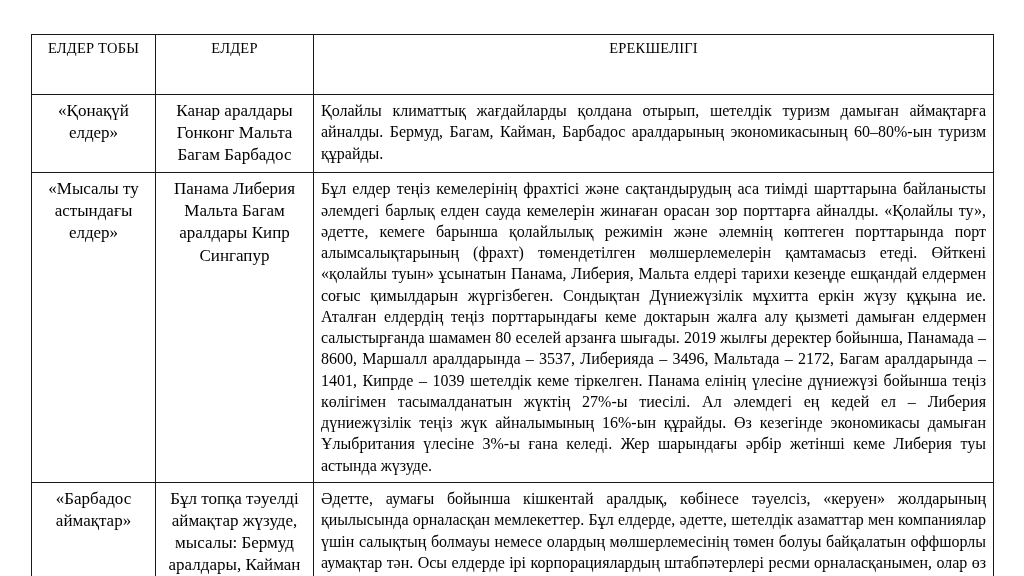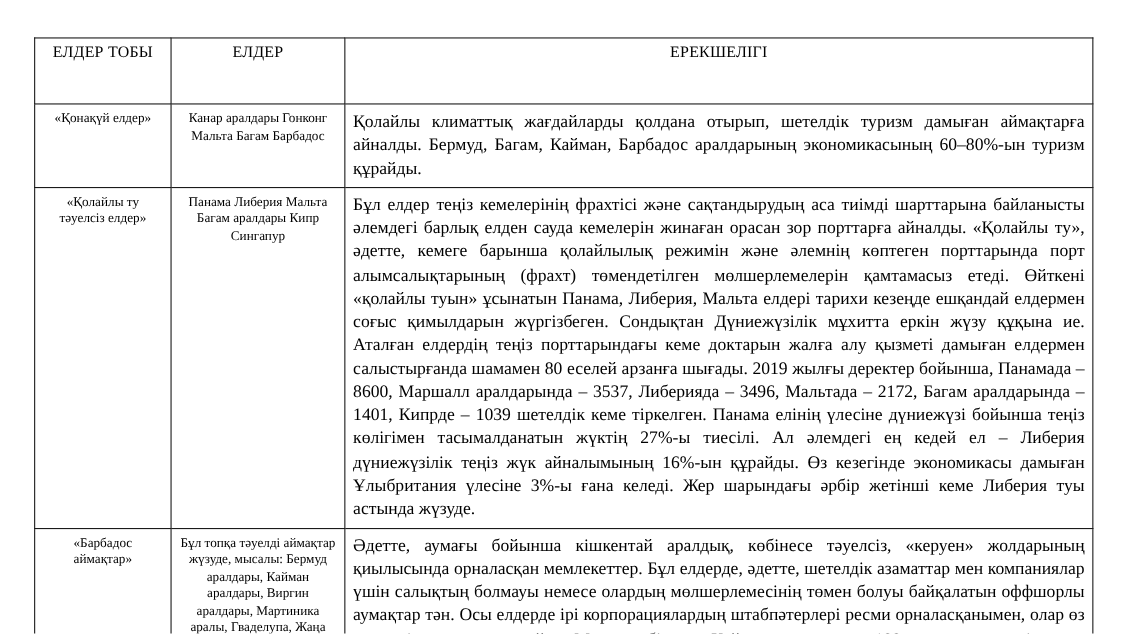--- a/index.html
+++ b/index.html
@@ -52,21 +52,21 @@
     padding-top: 9px;
     padding-bottom: 10px;
     height: 48px;
     vertical-align: top;
   }
   thead th.head-wide {
     vertical-align: top;
   }
   .cell-center {
     text-align: center;
-    font-size: 12px;
+    font-size: 17px;
     line-height: 1.3;
   }
   .cell-body {
     text-align: justify;
     text-justify: inter-word;
     font-size: 16px;
     line-height: 1.33;
     hyphens: none;
     margin-left: 38px;
   }
@@ -92,21 +92,21 @@
           <th class="head-wide">ЕРЕКШЕЛІГІ</th>
         </tr>
       </thead>
       <tbody>
         <tr class="r1">
           <td class="cell-center">«Қонақүй елдер»</td>
           <td class="cell-center">Канар аралдары Гонконг Мальта Багам Барбадос</td>
           <td class="cell-body">Қолайлы климаттық жағдайларды қолдана отырып, шетелдік туризм дамыған аймақтарға айналды. Бермуд, Багам, Кайман, Барбадос аралдарының экономикасының 60–80%-ын туризм құрайды.</td>
         </tr>
         <tr class="r2">
-          <td class="cell-center">«Қолайлы ту тәуелсіз елдер»</td>
+          <td class="cell-center">«Мысалы ту астындағы елдер»</td>
           <td class="cell-center">Панама Либерия Мальта Багам аралдары Кипр Сингапур</td>
           <td class="cell-body">Бұл елдер теңіз кемелерінің фрахтісі және сақтандырудың аса тиімді шарттарына байланысты әлемдегі барлық елден сауда кемелерін жинаған орасан зор порттарға айналды. «Қолайлы ту», әдетте, кемеге барынша қолайлылық режимін және әлемнің көптеген порттарында порт алымсалықтарының (фрахт) төмендетілген мөлшерлемелерін қамтамасыз етеді. Өйткені «қолайлы туын» ұсынатын Панама, Либерия, Мальта елдері тарихи кезеңде ешқандай елдермен соғыс қимылдарын жүргізбеген. Сондықтан Дүниежүзілік мұхитта еркін жүзу құқына ие. Аталған елдердің теңіз порттарындағы кеме доктарын жалға алу қызметі дамыған елдермен салыстырғанда шамамен 80 еселей арзанға шығады. 2019 жылғы деректер бойынша, Панамада – 8600, Маршалл аралдарында – 3537, Либерияда – 3496, Мальтада – 2172, Багам аралдарында – 1401, Кипрде – 1039 шетелдік кеме тіркелген. Панама елінің үлесіне дүниежүзі бойынша теңіз көлігімен тасымалданатын жүктің 27%-ы тиесілі. Ал әлемдегі ең кедей ел – Либерия дүниежүзілік теңіз жүк айналымының 16%-ын құрайды. Өз кезегінде экономикасы дамыған Ұлыбритания үлесіне 3%-ы ғана келеді. Жер шарындағы әрбір жетінші кеме Либерия туы астында жүзуде.</td>
         </tr>
         <tr class="r3">
           <td class="cell-center">«Барбадос аймақтар»</td>
           <td class="cell-center">Бұл топқа тәуелді аймақтар жүзуде, мысалы: Бермуд аралдары, Кайман аралдары, Виргин аралдары, Мартиника аралы, Гваделупа, Жаңа Каледония</td>
           <td class="cell-body">Әдетте, аумағы бойынша кішкентай аралдық, көбінесе тәуелсіз, «керуен» жолдарының қиылысында орналасқан мемлекеттер. Бұл елдерде, әдетте, шетелдік азаматтар мен компаниялар үшін салықтың болмауы немесе олардың мөлшерлемесінің төмен болуы байқалатын оффшорлы аумақтар тән. Осы елдерде ірі корпорациялардың штабпәтерлері ресми орналасқанымен, олар өз қызметін мұнда атқармайды. Мысалы, бір ғана Кайман аралдарында 100 мың компания тіркелсе, ал Бермуд аралдары жан басына шаққандағы ЖІӨ бойынша әлемде Швейцариядан кейінгі 4-орынға ие.</td>
         </tr>
       </tbody>
     </table>

